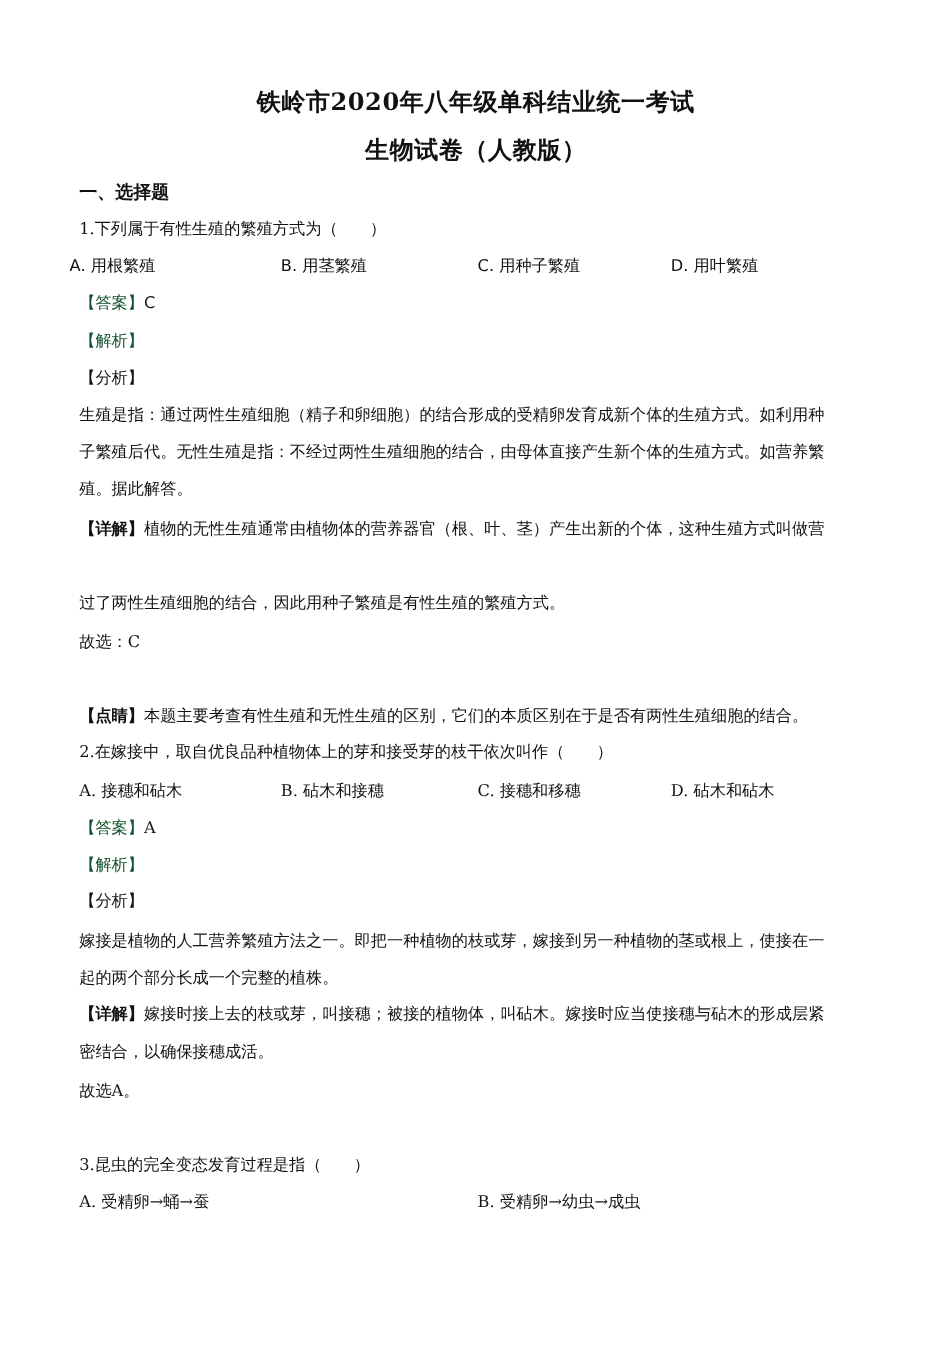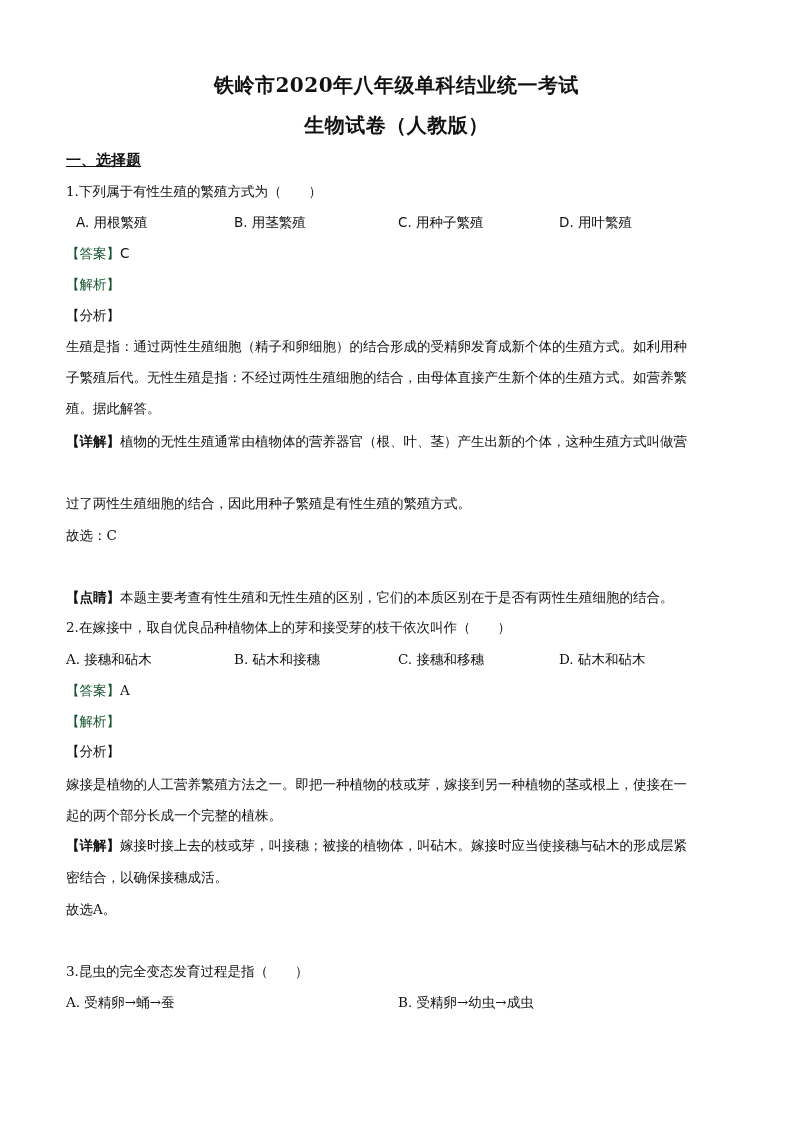--- a/index.html
+++ b/index.html
@@ -2,37 +2,37 @@
 <html><head>
 <meta charset="utf-8">
 <style>
   html, body { margin: 0; padding: 0; background: #ffffff; }
   body { width: 793px; height: 1122px; position: relative; overflow: hidden;
          font-family: "DejaVu Serif", "Liberation Serif", serif; color: #111; }
   .page { position: absolute; left: 0; top: 0; width: 793px; height: 990px; }
   .title { position: absolute; left: 0; width: 793px; text-align: center;
            font-weight: bold; font-size: 20px; letter-spacing: 0.5px; }
   .line { position: absolute; left: 66px; font-size: 13.5px; white-space: nowrap; line-height: 18px; }
-  .section { font-weight: bold; font-size: 15px; text-decoration: underline; }
+  .section { font-weight: bold; font-size: 15px; }
   .bracket-blue { color: #14532d; }
   .opt { position: absolute; font-size: 13.5px; white-space: nowrap; line-height: 18px; }
   .sans { font-family: "DejaVu Sans", "Liberation Sans", sans-serif; }
 </style>
 </head>
 <body>
 
 <div class="page">
 
   <div class="title" style="top:72px;">铁岭市2020年八年级单科结业统一考试</div>
   <div class="title" style="top:112px;">生物试卷（人教版）</div>
 
   <div class="line section" style="top:151px;">一、选择题</div>
 
   <div class="line" style="top:182px;">1.下列属于有性生殖的繁殖方式为（　　）</div>
-  <div class="opt sans" style="left:76px; top:213px;">A.  用根繁殖</div>
+  <div class="opt sans" style="left:58px; top:213px;">A.  用根繁殖</div>
   <div class="opt sans" style="left:234px; top:213px;">B.  用茎繁殖</div>
   <div class="opt sans" style="left:398px; top:213px;">C.  用种子繁殖</div>
   <div class="opt sans" style="left:559px; top:213px;">D.  用叶繁殖</div>
 
   <div class="line" style="top:244px;">
     <span class="bracket-blue">【答案】</span><span class="sans">C</span>
   </div>
   <div class="line bracket-blue" style="top:275px;">【解析】</div>
   <div class="line" style="top:306px;">【分析】</div>
 

